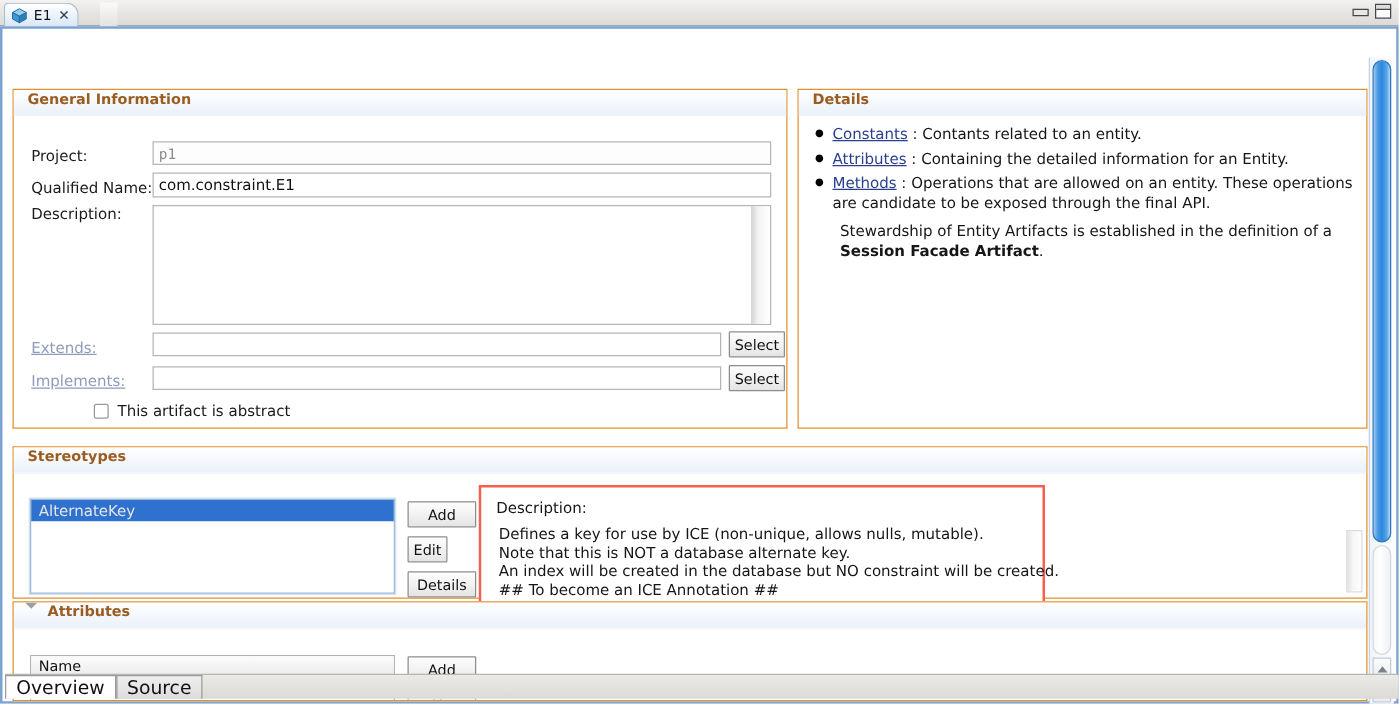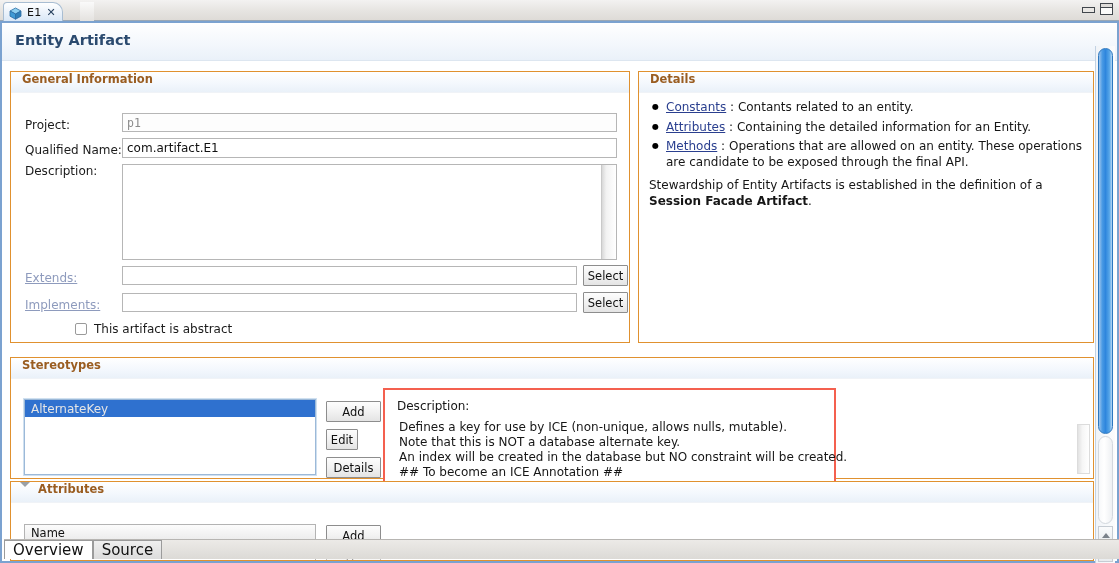--- a/index.html
+++ b/index.html
@@ -176,20 +176,21 @@
     margin-bottom: 4px; font-family: "DejaVu Sans", sans-serif;
   }
   ul.det li::before {
     content: "\25CF"; position: absolute; left: -14px; top: -1px;
     font-size: 8px; color: #000000;
   }
   .det-link { color: #2a3f8f; text-decoration: underline; cursor: pointer; }
   .det-para {
     font-size: 12px; color: #161616; line-height: 15.5px; margin-top: 8px;
     font-family: "DejaVu Sans", sans-serif;
+    margin-left: 23px;
   }
   .det-strong { font-weight: bold; }
 
   
   #sec-stereo { left: 8px; top: 334px; width: 1084px; height: 122px; }
   .listbox {
     position: absolute; border: 1px solid #9cb9d8; background: #ffffff;
     box-shadow: 0 0 0 1px #cfe0f0;
   }
   .listitem-sel {
@@ -293,35 +294,32 @@
     </div>
 
     <div class="win-buttons">
       <span class="win-min"></span>
       <span class="win-max"></span>
     </div>
   </div>
 
   <div class="form-frame">
 
-    <div class="form-header">
-      <div class="form-title">Entity Artifact</div>
-    </div>
 
     <div class="section" id="sec-general">
       <div class="section-head">
         <span class="title">General Information</span>
       </div>
       <div class="section-body">
 
         <div class="fieldlabel" style="left:14px; top:25px;">Project:</div>
         <div class="txtinput disabled" style="left:111px; top:20px; width:495px; height:19px;text-align:center;">p1</div>
 
         <div class="fieldlabel" style="left:14px; top:50px;">Qualified Name:</div>
-        <div class="txtinput" style="left:111px; top:45px; width:495px; height:20px;">com.artifact.E1</div>
+        <div class="txtinput" style="left:111px; top:45px; width:495px; height:20px;">com.constraint.E1</div>
 
         <div class="fieldlabel" style="left:14px; top:71px;">Description:</div>
         <div class="textarea" style="left:111px; top:71px; width:495px; height:96px;">
           <div class="ta-scroll"></div>
         </div>
 
         <div class="linklabel" style="left:14px; top:178px;">Extends:</div>
         <div class="txtinput" style="left:111px; top:173px; width:455px; height:19px;"></div>
         <div class="btn" style="left:572px; top:172px; width:45px; height:21px;">Select</div>
 

